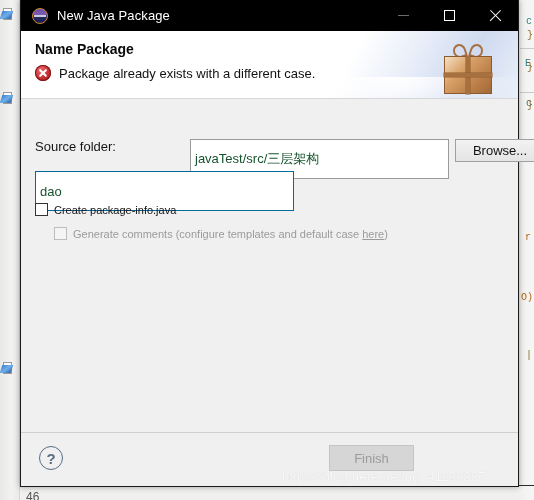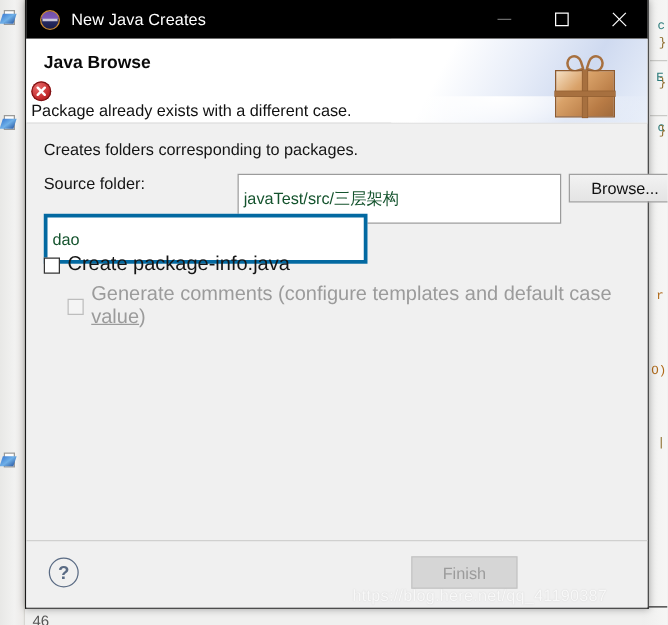--- a/index.html
+++ b/index.html
@@ -126,22 +126,22 @@
   }
   #header-wash::after {
     content:""; position:absolute; left: 0; bottom: -28px; width: 210px; height: 50px;
     background: radial-gradient(ellipse at 40% 0%, #ffffff 0%, rgba(255,255,255,0) 70%);
   }
   #header-title {
     position: absolute; left: 14px; top: 10px;
     font-size: 14px; font-weight: bold; color: #0a0a0a;
   }
   #header-msg-row {
-    position: absolute; left: 4px; top: 34px;
-    display: flex; align-items: flex-start; flex-direction: column;
+    position: absolute; left: 14px; top: 34px;
+    display: flex; align-items: flex-end;
   }
   #error-icon {
     width: 16px; height: 16px; border-radius: 50%; margin-right: 8px;
     background: radial-gradient(circle at 34% 30%, #e86a6a 0%, #c3292b 62%, #8f1a1c 100%);
     box-shadow: inset 0 0 0 1px #7d1416;
     position: relative; flex: 0 0 auto;
   }
   #error-icon::before, #error-icon::after {
     content:""; position:absolute; left: 3px; top: 7.3px;
     width: 10px; height: 2px; background: #ffffff; border-radius: 1px;
@@ -192,41 +192,41 @@
   .form-label {
     width: 155px; font-size: 13px; color: #151515; flex: 0 0 auto;
   }
   .txtfield {
     height: 40px; background: #ffffff;
     font-size: 13px; color: #14532d;
     display: flex; align-items: center; padding: 0 4px;
     flex: 0 0 auto;
   }
   #field-source { width: 259px; border: 1px solid #9b9b9b; }
-  #field-name   { width: 259px; border: 3px solid #0369a1; }
+  #field-name   { width: 259px; border: 1px solid #0369a1; }
   #browse-btn {
     margin-left: 6px; width: 90px; height: 23px;
     background: linear-gradient(to bottom, #f2f2f2 0%, #e4e4e4 100%);
     border: 1px solid #a0a0a0;
     font-size: 13px; color: #111111;
     display: flex; align-items: center; justify-content: center;
     flex: 0 0 auto;
   }
 
   .cbrow {
     position: absolute; display: flex; align-items: center;
   }
   #cb-row-1 { left: 14px; top: 104px; }
   #cb-row-2 { left: 33px; top: 128px; }
   .cbox {
     width: 13px; height: 13px; background: #ffffff;
     border: 1px solid #333333; margin-right: 6px; flex: 0 0 auto;
   }
   .cbox.disabled { border-color: #bdbdbd; background: #f4f4f4; }
-  .cblabel { font-size: 16px; color: #151515; }
+  .cblabel { font-size: 11px; color: #151515; }
   .cblabel.disabled { color: #9b9b9b; }
   .inline-link { color: #9b9b9b; text-decoration: underline; }
 
   
   #footer {
     flex: 0 0 auto; height: 54px; position: relative;
     background: #f0f0f0; border-top: 1px solid #d0d0cf;
   }
   #help-btn {
     position: absolute; left: 18px; top: 13px;
@@ -292,74 +292,73 @@
   <div class="bg-line" style="left:520px; right:0; top:92px"></div>
 
   <div id="bottom-bar"></div>
   <div id="bottom-num">46</div>
 </div>
 
 <div id="dialog">
 
   <div id="titlebar">
     <span id="app-icon"></span>
-    <span id="title-text">New Java Creates</span>
+    <span id="title-text">New Java Package</span>
 
     <span class="winbtn" id="btn-min">
         <span class="glyph"></span>
       </span>
     <span class="winbtn" id="btn-max">
         <span class="glyph"></span>
       </span>
     <span class="winbtn" id="btn-close">
         <span class="glyph"></span>
       </span>
   </div>
 
   <div id="header">
     <div id="header-wash"></div>
 
-    <div id="header-title">Java Browse</div>
+    <div id="header-title">Name Package</div>
 
     <div id="header-msg-row">
       <span id="error-icon"></span>
       <span id="error-msg">Package already exists with a different case.</span>
     </div>
 
     <div id="gift-icon">
       <span class="bowL"></span>
         <span class="bowR"></span>
       <span class="gbox"></span>
         <span class="gv"></span>
         <span class="gh"></span>
     </div>
   </div>
 
   <div id="body">
 
-    <div id="desc">Creates folders corresponding to packages.</div>
 
     <div class="form-row" id="row-source">
       <span class="form-label">Source folder:</span>
       <span class="txtfield" id="field-source" title="">javaTest/src/三层架构</span>
       <span id="browse-btn">Browse...</span>
     </div>
 
     <div class="form-row" id="row-name">
       <span class="txtfield" id="field-name" title="">dao</span>
     </div>
 
     <div class="cbrow" id="cb-row-1">
       <span class="cbox"></span>
       <span class="cblabel">Create package-info.java</span>
     </div>
 
     <div class="cbrow" id="cb-row-2">
       <span class="cbox disabled"></span>
-      <span class="cblabel disabled"><span>Generate comments (configure templates and default case </span><span class="inline-link">value</span><span>)</span></span>
+      <span class="cblabel disabled"><span>Generate comments (configure templates and default case </span><span class="inline-link">here</span><span>)</span></span>
     </div>
 
   </div>
 
   <div id="footer">
     <span id="help-btn">?</span>
     <span class="dlgbtn" id="finish-btn">Finish</span>
   </div>
 
 </div>

